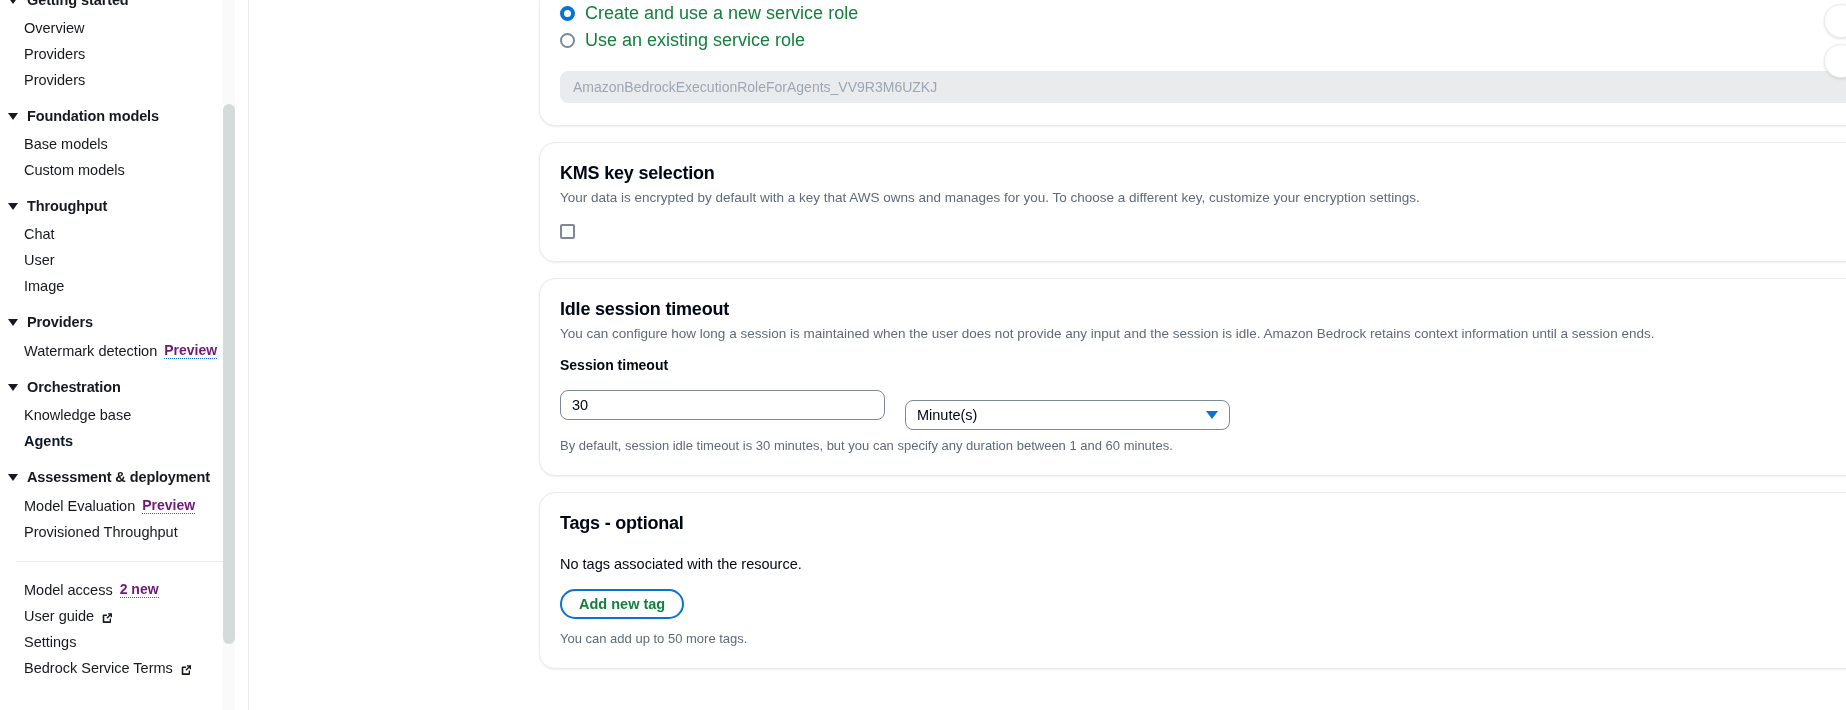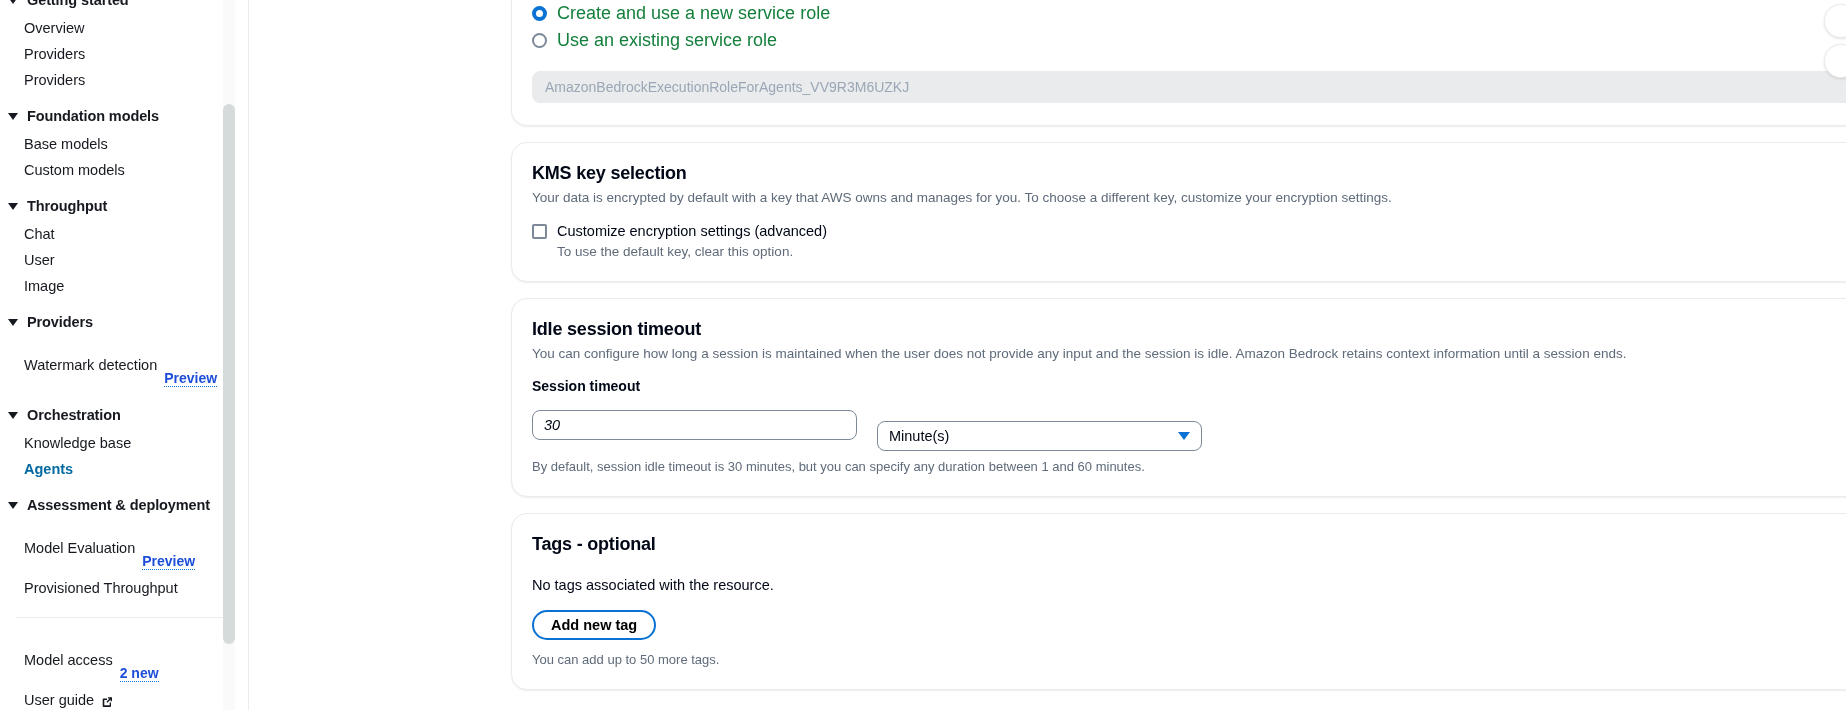--- a/index.html
+++ b/index.html
@@ -8,20 +8,21 @@
     width: 1846px; height: 710px;
     background: #ffffff;
     font-family: "Liberation Sans", sans-serif;
     overflow: hidden;
   }
   #app {
     position: relative;
     width: 1846px; height: 710px;
     background: #ffffff;
     display: flex;
+    gap: 28px;
   }
 
   
   #sidebar {
     position: relative;
     width: 249px;
     height: 710px;
     background: #ffffff;
     flex: 0 0 249px;
     padding-top: 0;
@@ -82,30 +83,29 @@
   .nav-item {
     font-size: 14.5px;
     color: #16191f;
     padding: 5px 0 5px 24px;
     cursor: pointer;
     display: flex;
     align-items: center;
     gap: 7px;
   }
   .nav-item.active {
-    color: #0369a1;
+    color: #0f172a;
     font-weight: bold;
   }
   .badge-link {
-    color: #1d4ed8;
+    color: #701a75;
     font-weight: bold;
     font-size: 14px;
     border-bottom: 1px dotted #0972d3;
     cursor: pointer;
-    margin-top: 28px;
   }
   .ext-icon {
     display: inline-block;
     width: 12px; height: 12px;
     position: relative;
     top: 1px;
   }
   .side-sep {
     height: 1px;
     background: #e9ebed;
@@ -238,21 +238,20 @@
     width: 325px;
     height: 30px;
     border: 1px solid #7d8998;
     border-radius: 8px;
     background: #fff;
     font-size: 14.5px;
     color: #000716;
     padding: 0 11px;
     font-family: "Liberation Sans", sans-serif;
     outline: none;
-    font-style: italic;
   }
   .select-box {
     width: 325px;
     height: 30px;
     border: 1px solid #7d8998;
     border-radius: 8px;
     background: #fff;
     font-size: 14.5px;
     color: #000716;
     padding: 0 11px;
@@ -281,21 +280,21 @@
     margin: 22px 0 17px 0;
   }
   .btn-outline {
     display: inline-flex;
     align-items: center;
     justify-content: center;
     height: 30px;
     padding: 0 17px;
     border: 2px solid #0972d3;
     border-radius: 18px;
-    color: #000000;
+    color: #15803d;
     font-size: 14.5px;
     font-weight: bold;
     background: #fff;
     cursor: pointer;
   }
   .tags-note {
     font-size: 13px;
     color: #5f6b7a;
     margin-top: 12px;
   }
@@ -468,24 +467,20 @@
           <span>AmazonBedrockExecutionRoleForAgents_VV9R3M6UZKJ</span>
 
         </div>
       </div>
 
       <div class="card">
         <h2 class="card-title">KMS key selection</h2>
         <p class="card-desc">Your data is encrypted by default with a key that AWS owns and manages for you. To choose a different key, customize your encryption settings.</p>
         <div class="check-row">
           <span class="checkbox"></span>
-          <span>
-            <span class="check-label">Customize encryption settings (advanced)</span>
-            <div class="check-sub">To use the default key, clear this option.</div>
-          </span>
         </div>
       </div>
 
       <div class="card">
         <h2 class="card-title">Idle session timeout</h2>
         <p class="card-desc">You can configure how long a session is maintained when the user does not provide any input and the session is idle. Amazon Bedrock retains context information until a session ends.</p>
         <div class="field-label">Session timeout</div>
         <div class="field-row">
           <input class="text-input" type="text" value="30" style="">
           <div class="select-box">

